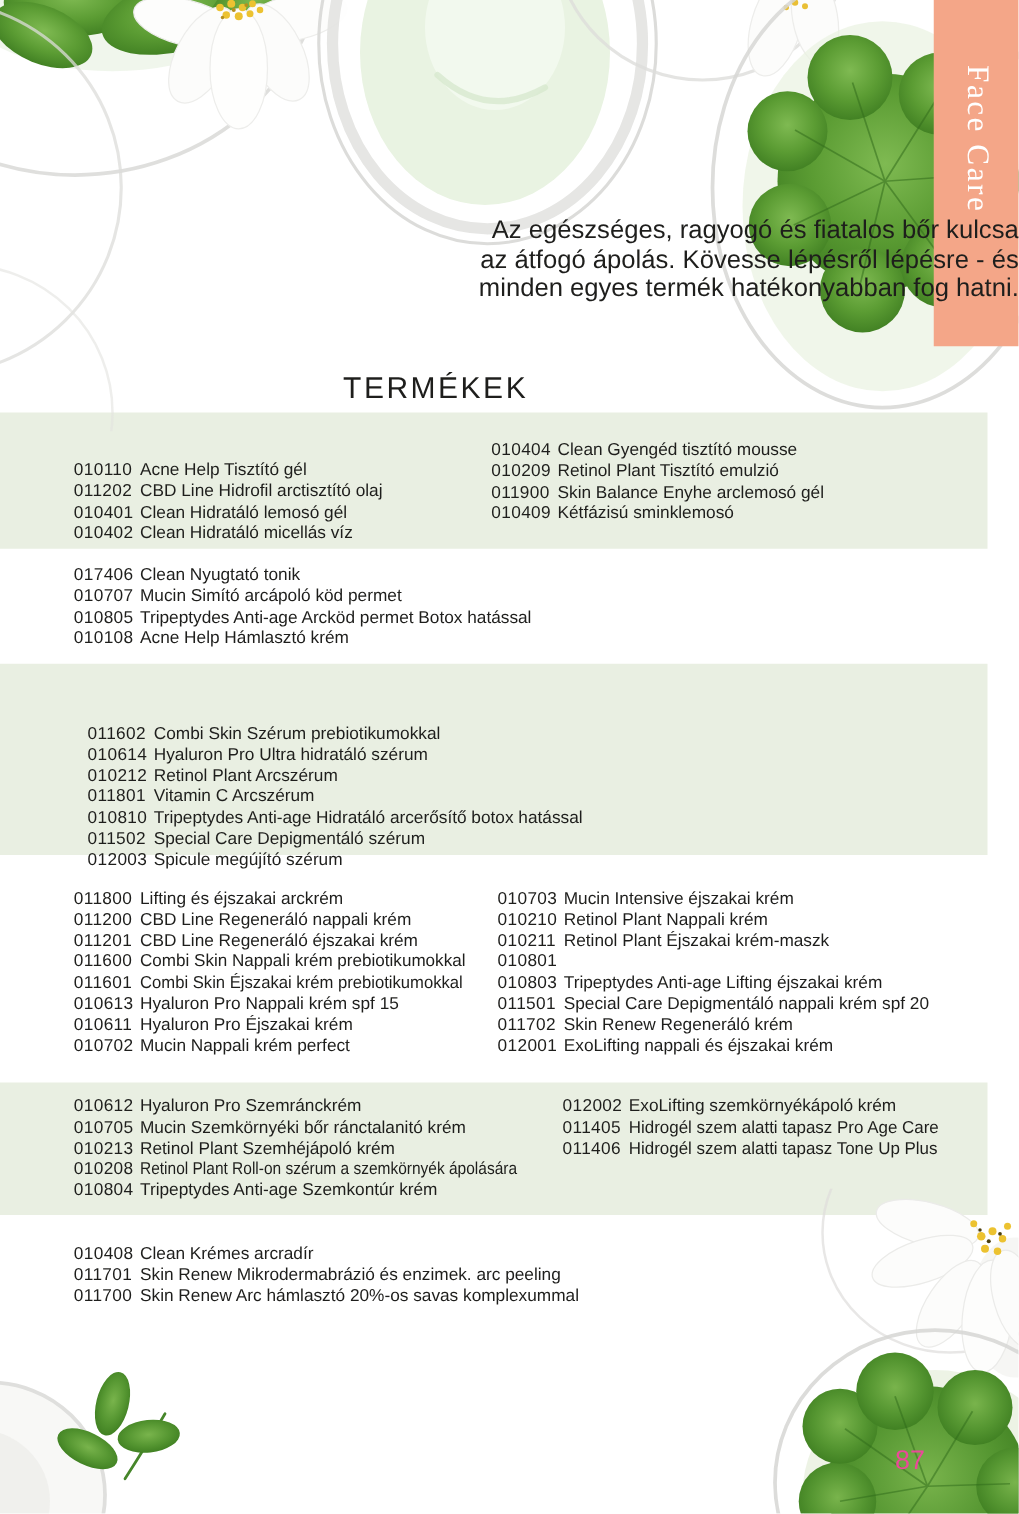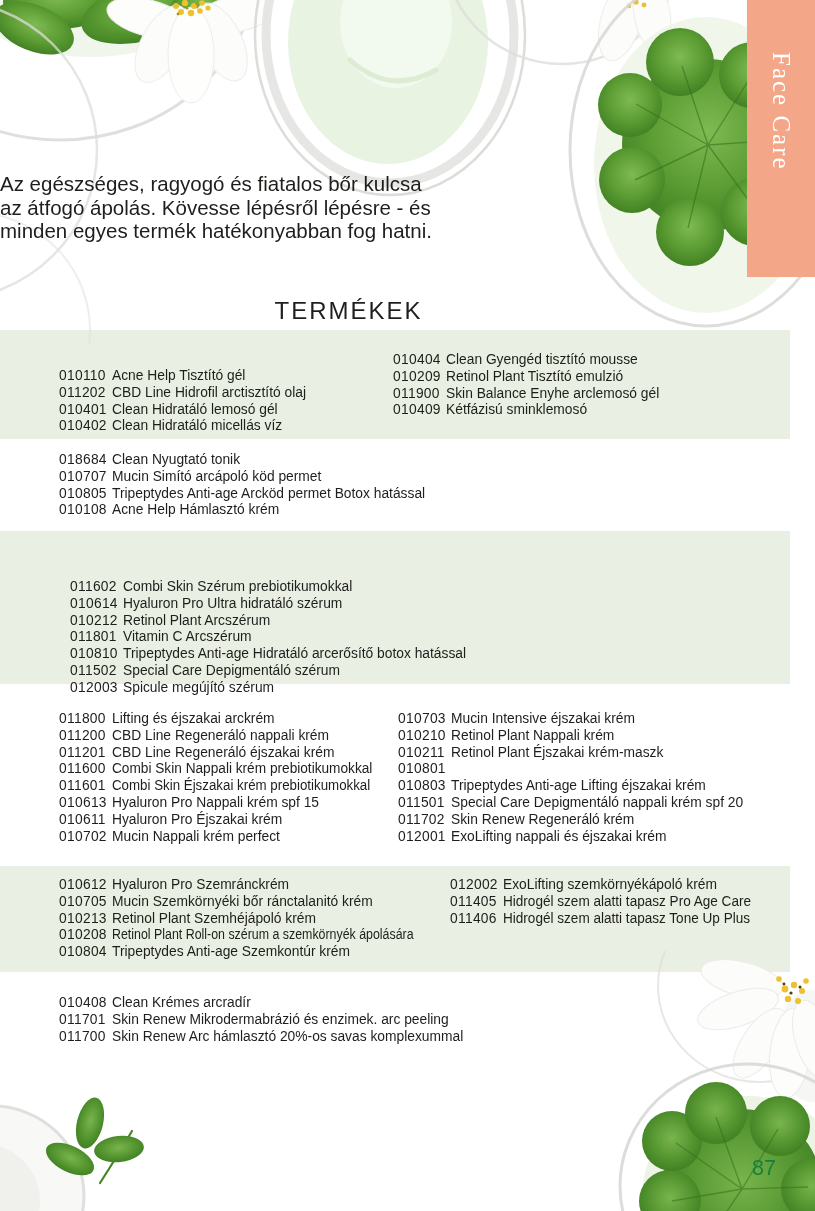--- a/index.html
+++ b/index.html
@@ -14,38 +14,38 @@
     position:absolute;left:747px;top:0;width:68px;height:277px;
     background:var(--tab,#f4a688);z-index:2;
     display:flex;justify-content:center;align-items:flex-start;
   }
   .tab span{
     writing-mode:vertical-rl;color:#ffffff;
     font-family:"Liberation Serif",serif;font-size:25px;letter-spacing:2px;
     margin-top:52px;
   }
   .intro{
-    position:absolute;left:0;top:172px;width:815px;text-align:left;z-index:3;
+    position:absolute;left:0;top:172px;width:815px;text-align:right;z-index:3;
     font-size:20.5px;line-height:23.5px;color:var(--ink,#1e1e1c);
   }
   .heading{
     position:absolute;left:0;top:297px;width:697px;text-align:center;z-index:3;
     font-size:24px;letter-spacing:2px;font-weight:500;color:var(--ink,#1e1e1c);
   }
   .band{position:absolute;left:0;width:790px;background:var(--band,#e9efe2);z-index:0;}
   .band.b1{top:330px;height:109px;}
   .band.b2{top:531px;height:153px;}
   .band.b3{top:866px;height:106px;}
   .col{position:absolute;z-index:3;}
   .row{display:flex;align-items:flex-start;font-size:13.8px;line-height:16.8px;}
   .code{flex:0 0 53px;letter-spacing:.3px;white-space:nowrap;}
   .name{white-space:pre-line;}
   .pagenum{
     position:absolute;left:716px;top:1156px;width:60px;z-index:3;
-    text-align:right;color:#15803d;font-size:21.5px;
+    text-align:left;color:#ec4899;font-size:21.5px;
   }
 </style>
 </head>
 <body>
 
 <div class="page" style="--tab: #f4a688; --band: #e9efe2; --ink: #1e1e1c;">
 
   <svg class="deco" style="top:0" width="815" height="345" viewBox="0 0 815 345">
     <defs>
       <radialGradient id="lg" cx="50%" cy="42%" r="62%">
@@ -254,21 +254,21 @@
           <span class="code">011900</span>
           <span class="name">Skin Balance Enyhe arclemosó gél</span>
         </div>
         <div class="row">
           <span class="code">010409</span>
           <span class="name">Kétfázisú sminklemosó</span>
         </div>
       </div>
       <div class="col" style="left: 59px; top: 452px;">
         <div class="row">
-          <span class="code">018684</span>
+          <span class="code">017406</span>
           <span class="name">Clean Nyugtató tonik</span>
         </div>
         <div class="row">
           <span class="code">010707</span>
           <span class="name">Mucin Simító arcápoló köd permet</span>
         </div>
         <div class="row">
           <span class="code">010805</span>
           <span class="name">Tripeptydes Anti-age Arcköd permet Botox hatással</span>
         </div>

